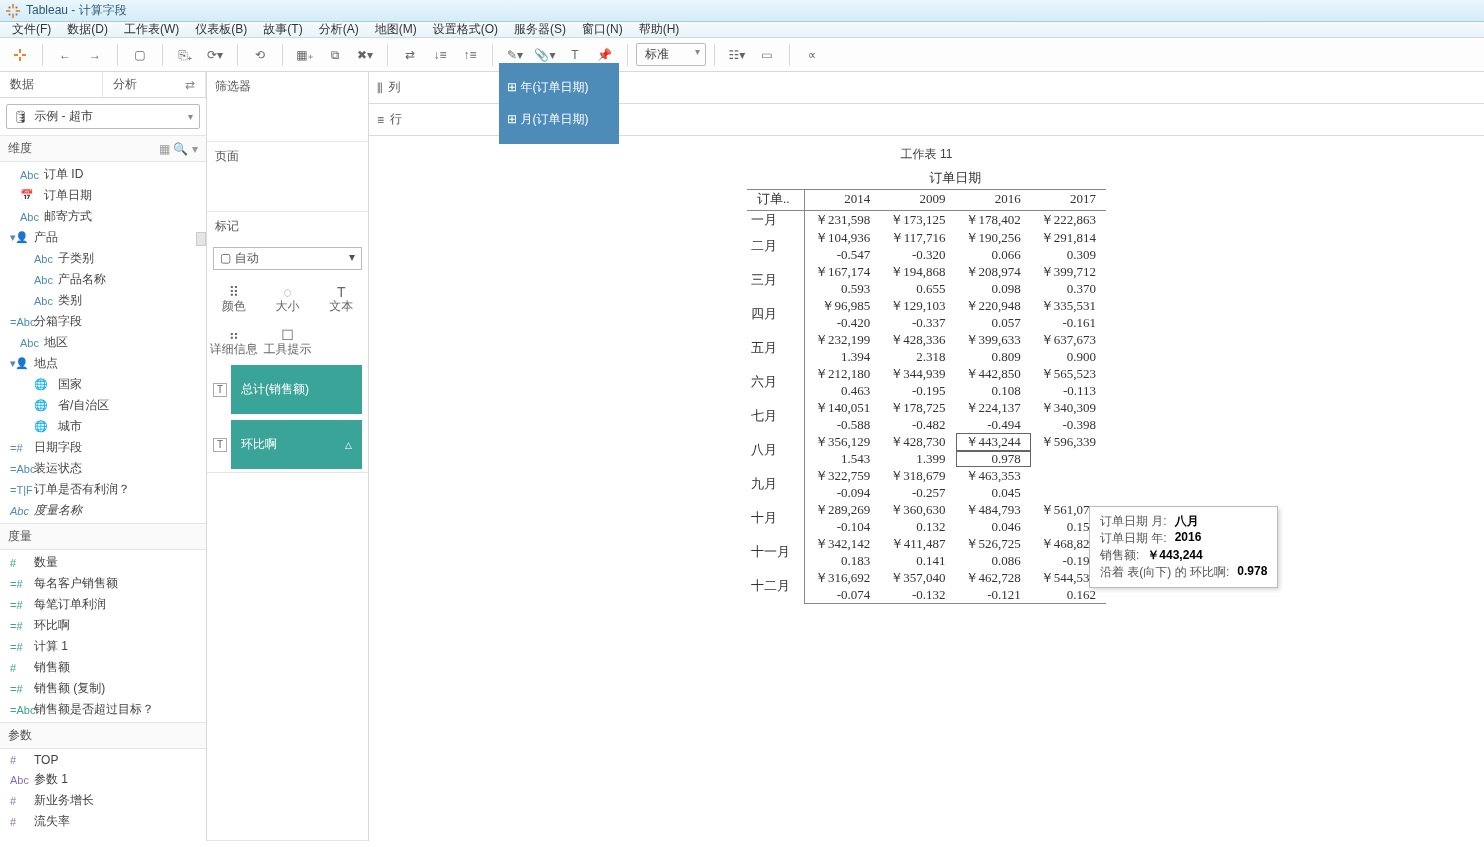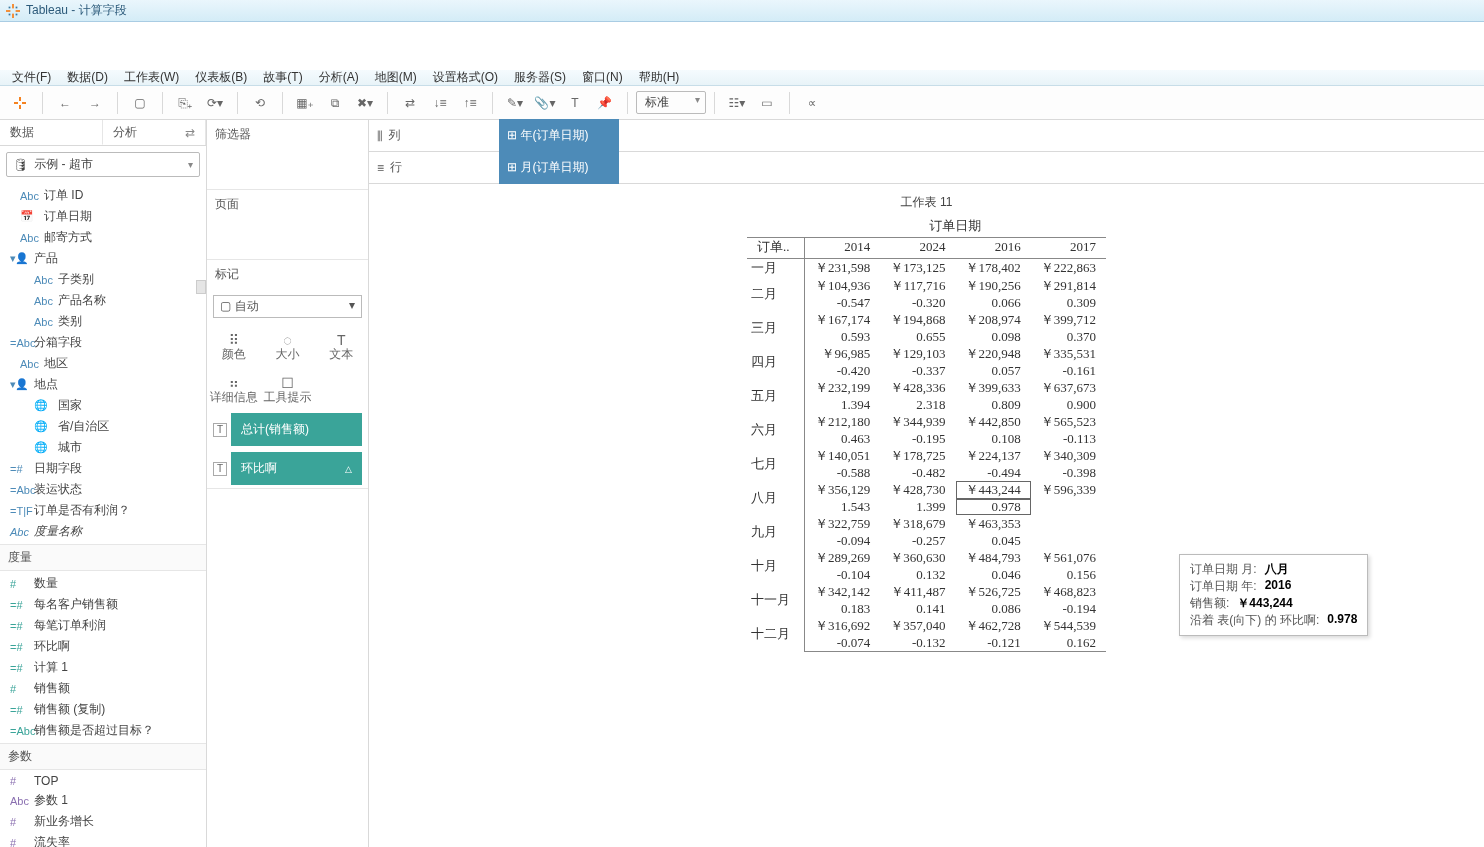--- a/index.html
+++ b/index.html
@@ -1,21 +1,21 @@
 <!DOCTYPE html>
 <html><head>
 <meta charset="utf-8">
 <style>
 * { box-sizing: border-box; margin: 0; padding: 0; font-family: "Microsoft YaHei", Arial, sans-serif; font-size: 12px; }
 body { background: #fff; width: 1484px; height: 847px; overflow: hidden; }
 
 .title-bar { height: 22px; background: linear-gradient(#eaf6fc, #d4ecf7); border-bottom: 1px solid #a9cce3; display: flex; align-items: center; padding: 0 6px; color: #2c5a7a; }
 .title-bar .logo { width: 14px; height: 14px; margin-right: 6px; }
 
-.menu-bar { height: 16px; background: linear-gradient(#f5fbfe, #e8f3f8); border-bottom: 1px solid #c7dde8; display: flex; align-items: center; padding: 0 4px; margin-top: 48px; }
+.menu-bar { height: 16px; background: linear-gradient(#f5fbfe, #e8f3f8); border-bottom: 1px solid #c7dde8; display: flex; align-items: center; padding: 0 4px; }
 .menu-bar .item { padding: 0 8px; color: #333; cursor: default; }
 
 .tool-bar { height: 34px; background: #fdfdfd; border-bottom: 1px solid #d9d9d9; display: flex; align-items: center; padding: 0 6px; gap: 2px; }
 .tool-bar .sep { width: 1px; height: 22px; background: #d9d9d9; margin: 0 6px; }
 .tool-bar .tbtn { width: 28px; height: 26px; display: flex; align-items: center; justify-content: center; border-radius: 2px; color: #666; }
 .tool-bar .dd { border: 1px solid #bbb; border-radius: 2px; padding: 2px 20px 2px 8px; position: relative; min-width: 70px; color: #444; }
 .tool-bar .dd::after { content: "▾"; position: absolute; right: 5px; top: 2px; color: #888; font-size: 10px; }
 
 .main { display: flex; height: calc(847px - 22px - 22px - 34px); }
 .panel-left { width: 207px; border-right: 1px solid #d9d9d9; display: flex; flex-direction: column; position: relative; }
@@ -38,21 +38,21 @@
 .field.italic { font-style: italic; }
 .drag-h { position: absolute; right: 0; top: 160px; width: 10px; height: 14px; background: #e5e5e5; border: 1px solid #ccc; }
 
 .midsect { border-bottom: 1px solid #e6e6e6; padding: 6px 8px; color: #555; }
 .midsect.fill { flex: 1; }
 .marks-select { border: 1px solid #bbb; margin: 6px; padding: 2px 6px; display: flex; justify-content: space-between; color: #555; }
 .marks-grid { display: grid; grid-template-columns: repeat(3, 1fr); text-align: center; font-size: 10px; color: #666; }
 .marks-grid div { padding: 4px 0; }
 .marks-grid .ic { font-size: 14px; height: 18px; }
 .pill-row { display: flex; align-items: center; gap: 4px; padding: 3px 6px; }
-.pill { background: #3aa499; color: #fff; border-radius: 0; padding: 8px 10px; display: flex; align-items: center; gap: 4px; font-size: 11px; min-width: 0; flex: 1; justify-content: space-between; }
+.pill { background: #3aa499; color: #fff; border-radius: 0; padding: 16px 10px; display: flex; align-items: center; gap: 4px; font-size: 11px; min-width: 0; flex: 1; justify-content: space-between; }
 .pill.blue { background: #4d8bb8; }
 .pill .tri { font-size: 9px; }
 .txtchip { width: 14px; height: 14px; border: 1px solid #aaa; display: inline-flex; align-items: center; justify-content: center; font-size: 10px; color: #666; }
 
 .shelf { height: 32px; border-bottom: 1px solid #d9d9d9; display: flex; align-items: center; padding: 0 8px; gap: 12px; color: #555; }
 .shelf .lab { display: flex; align-items: center; gap: 6px; width: 110px; }
 .shelf .pill { flex: 0 0 auto; min-width: 120px; justify-content: flex-start; padding-left: 8px; }
 
 .viz { flex: 1; position: relative; padding: 10px; overflow: hidden; }
 .viz-title { text-align: center; color: #444; margin-bottom: 6px; }
@@ -159,20 +159,24 @@
       <div class="tab">
           <span>分析</span>
           <span style="color:#888">⇄</span>
         </div>
     </div>
     <div class="ds-select">
       <span>🛢</span>
       <span>示例 - 超市</span>
       <span class="arrow">▾</span>
     </div>
+    <div class="sect-head">
+      <span>维度</span>
+        <span style="color:#999">▦ 🔍 ▾</span>
+    </div>
     <div class="field-list" id="dimlist">
         <div class="field indent1">
           <span class="ico" style="color:#4d8bb8">Abc</span>
           <span>订单 ID</span>
         </div>
         <div class="field indent1">
           <span class="ico" style="color:#4d8bb8">📅</span>
           <span>订单日期</span>
         </div>
         <div class="field indent1">
@@ -354,21 +358,21 @@
       <div class="viz-title">工作表 11</div>
       <table class="crosstab" id="crosstab">
           <thead>
             <tr>
               <th></th>
               <th class="spanhdr" colspan="4">订单日期</th>
             </tr>
             <tr>
               <th style="text-align:left;border-right:1px solid #888">订单..</th>
               <th>2014</th>
-              <th>2024</th>
+              <th>2009</th>
               <th>2016</th>
               <th>2017</th>
             </tr>
           </thead>
           <tbody>
             <tr>
               <th rowspan="1">一月</th>
               <td>￥231,598</td>
               <td>￥173,125</td>
               <td>￥178,402</td>
@@ -512,21 +516,21 @@
               <td>￥544,539</td>
             </tr>
             <tr class="sub botline">
               <td>-0.074</td>
               <td>-0.132</td>
               <td>-0.121</td>
               <td>0.162</td>
             </tr>
           </tbody>
         </table>
-      <div class="tooltip" id="tip" style="left:810px; top:370px;">
+      <div class="tooltip" id="tip" style="left:720px; top:370px;">
         <div class="row">
             <span>订单日期 月:</span>
             <span class="v">八月</span>
           </div>
         <div class="row">
             <span>订单日期 年:</span>
             <span class="v">2016</span>
           </div>
         <div class="row">
             <span>销售额:</span>

